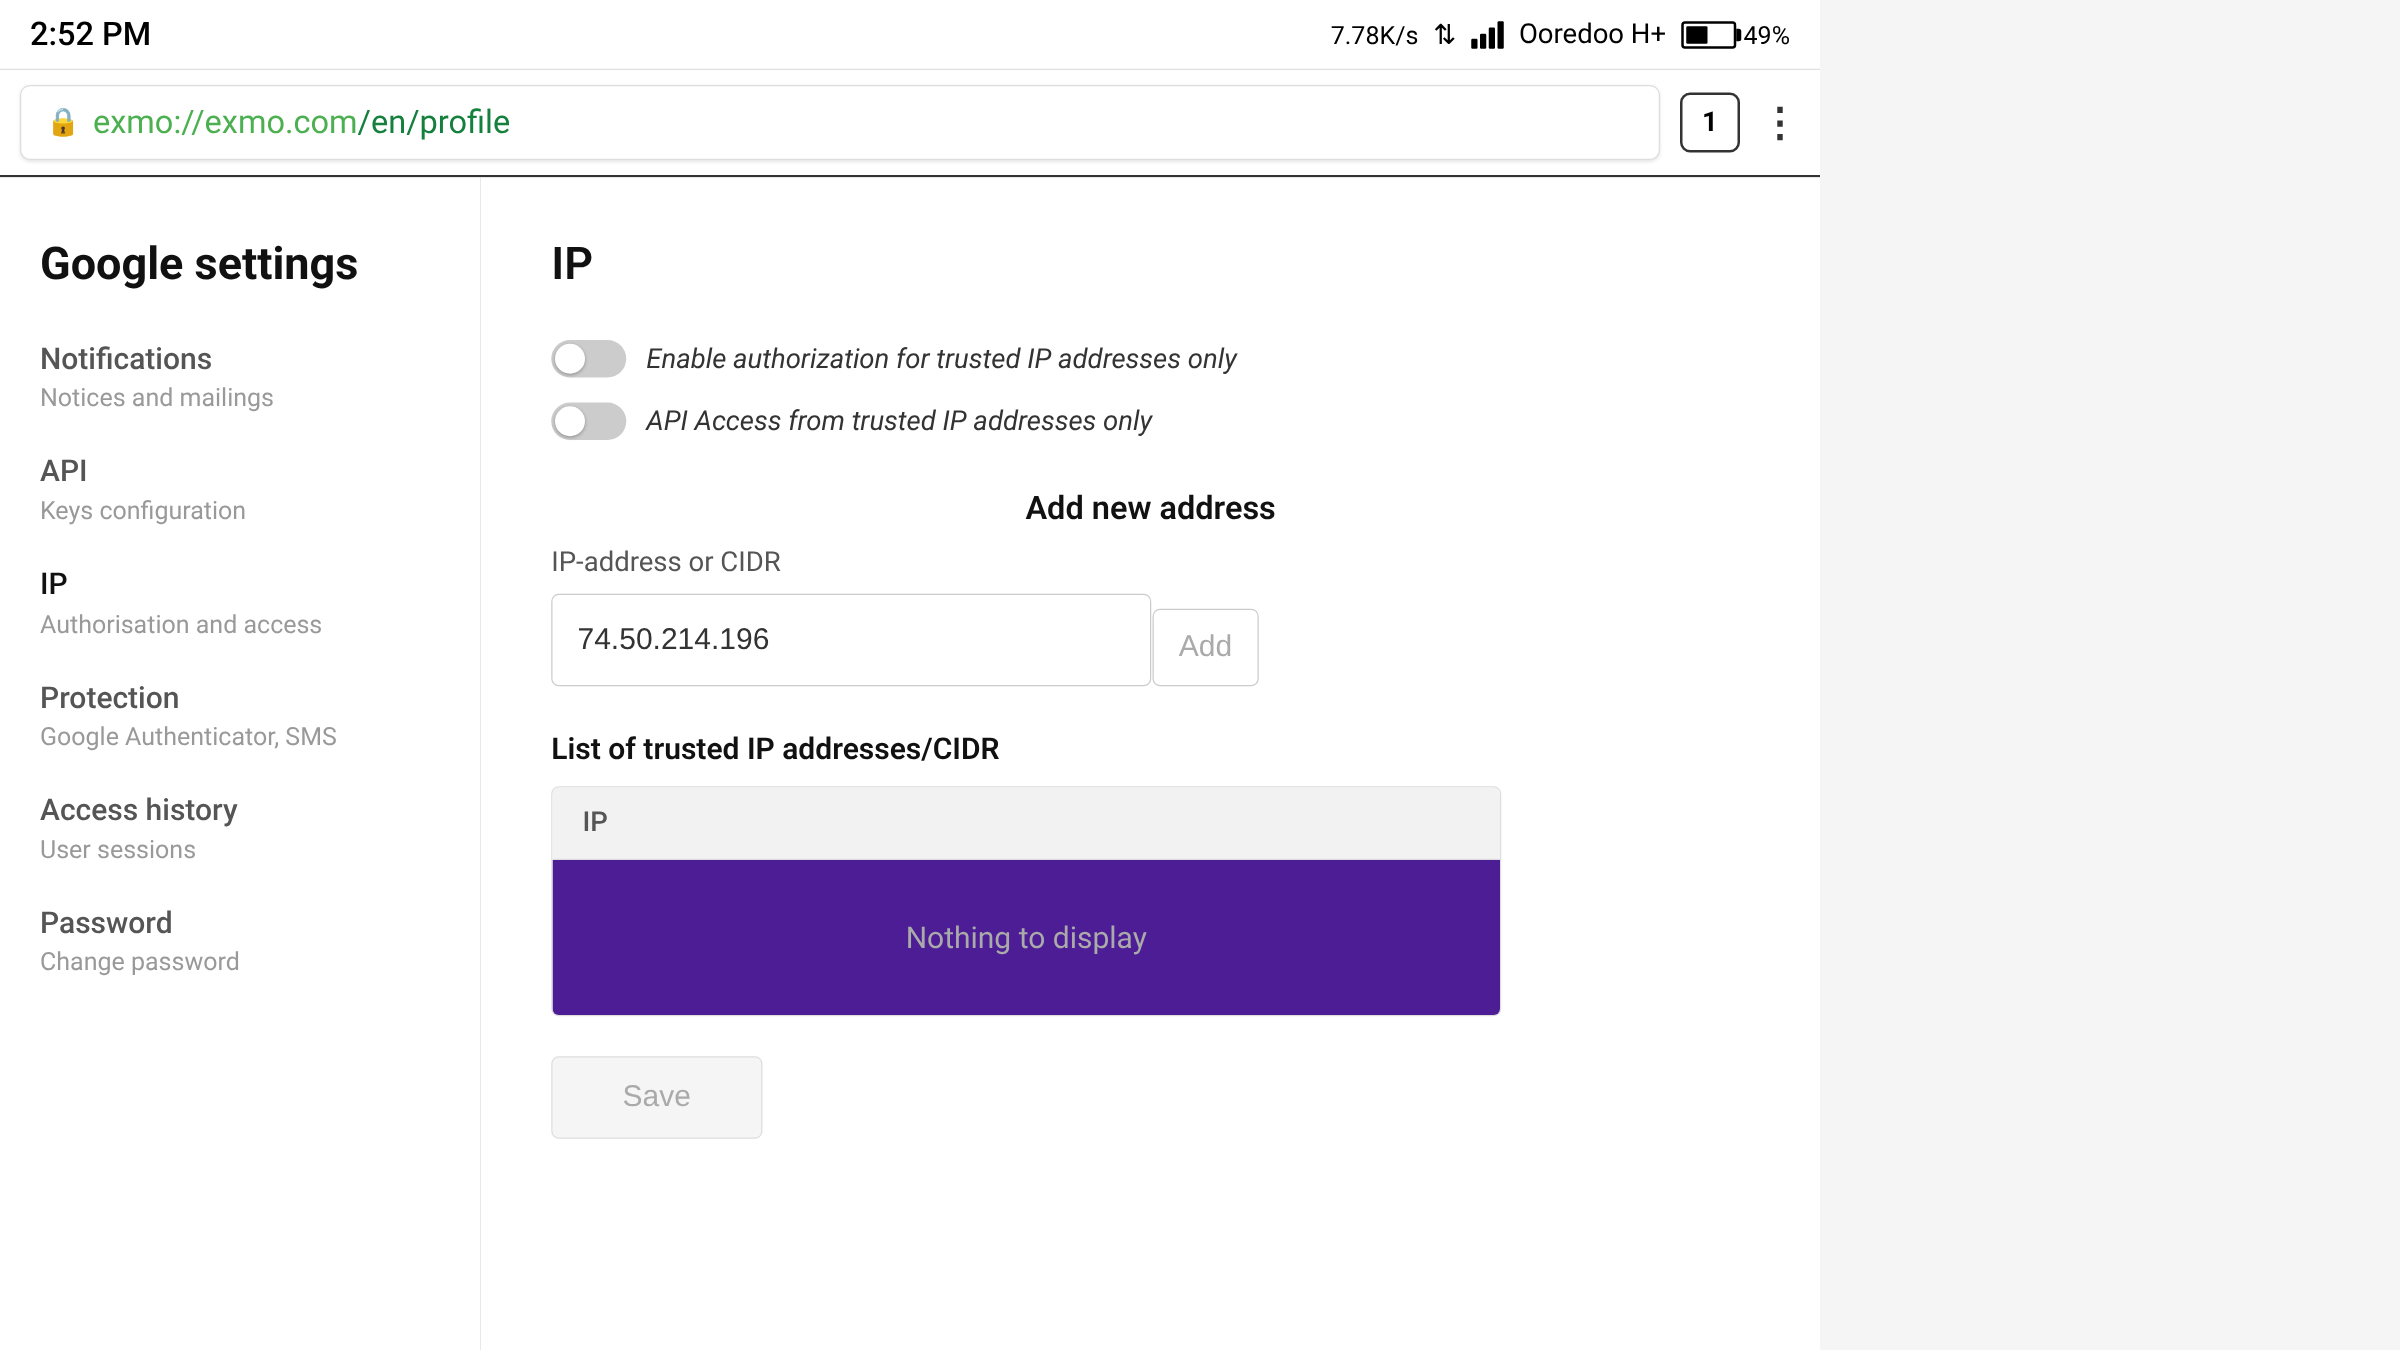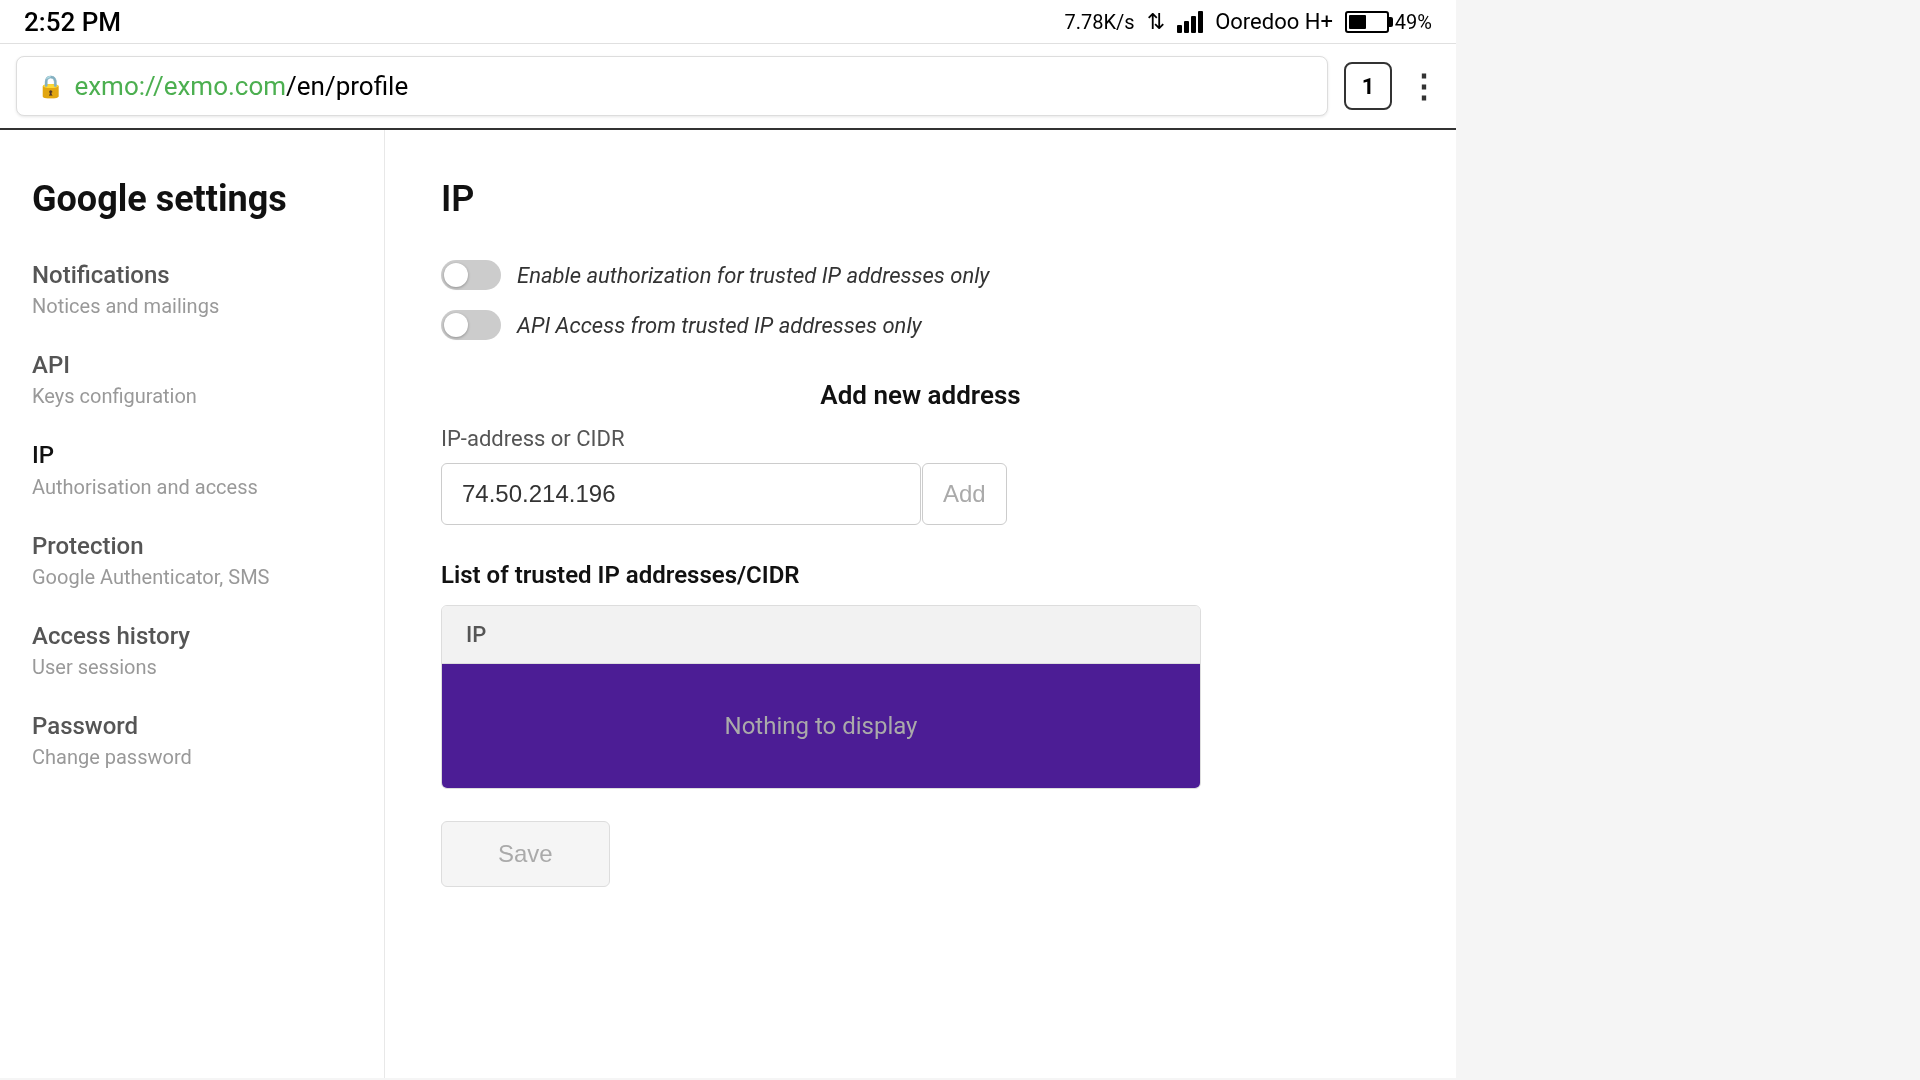--- a/index.html
+++ b/index.html
@@ -11,21 +11,21 @@
       overflow-x: hidden;
     }
 
     
     .status-bar {
       background: #fff;
       display: flex;
       justify-content: space-between;
       align-items: center;
       padding: 0 24px;
-      height: 44px;
+      height: 56px;
       border-bottom: 1px solid #e0e0e0;
     }
     .status-time {
       font-size: 26px;
       font-weight: 500;
       color: #000;
     }
     .status-right {
       display: flex;
       align-items: center;
@@ -96,21 +96,21 @@
     }
     .lock-icon {
       color: #4caf50;
       font-size: 22px;
     }
     .url-text {
       font-size: 26px;
       color: #4caf50;
     }
     .url-text .url-path {
-      color: #000000;
+      color: #15803d;
     }
     .browser-actions {
       display: flex;
       align-items: center;
       gap: 16px;
     }
     .tab-counter {
       width: 48px;
       height: 48px;
       border: 2px solid #333;
@@ -249,20 +249,21 @@
     }
     .add-button {
       background: #fff;
       border: 1px solid #ccc;
       border-radius: 6px;
       padding: 16px 20px;
       font-size: 24px;
       color: #aaa;
       cursor: pointer;
       white-space: nowrap;
+      margin-top: 12px;
     }
 
     
     .ip-list-section {
       margin-top: 36px;
     }
     .ip-list-title {
       font-size: 24px;
       font-weight: 600;
       color: #111;

